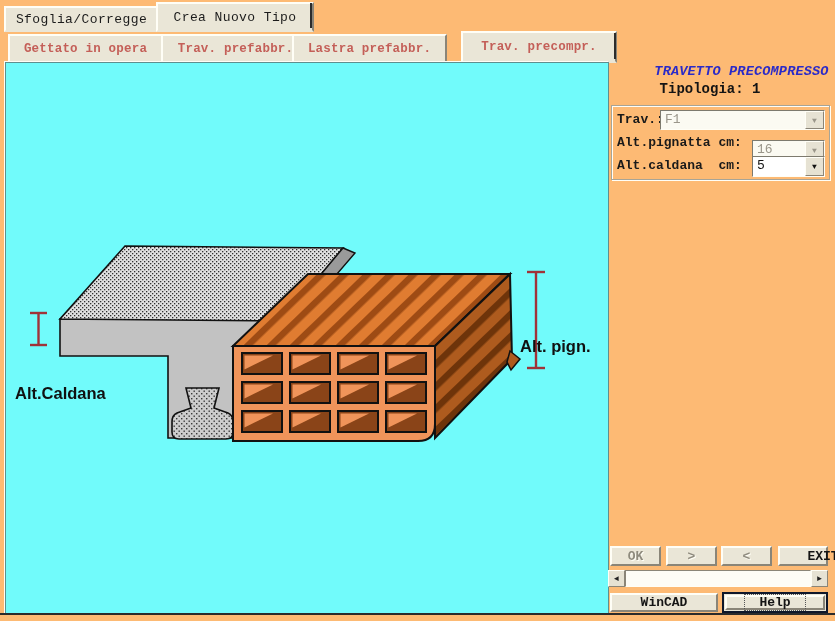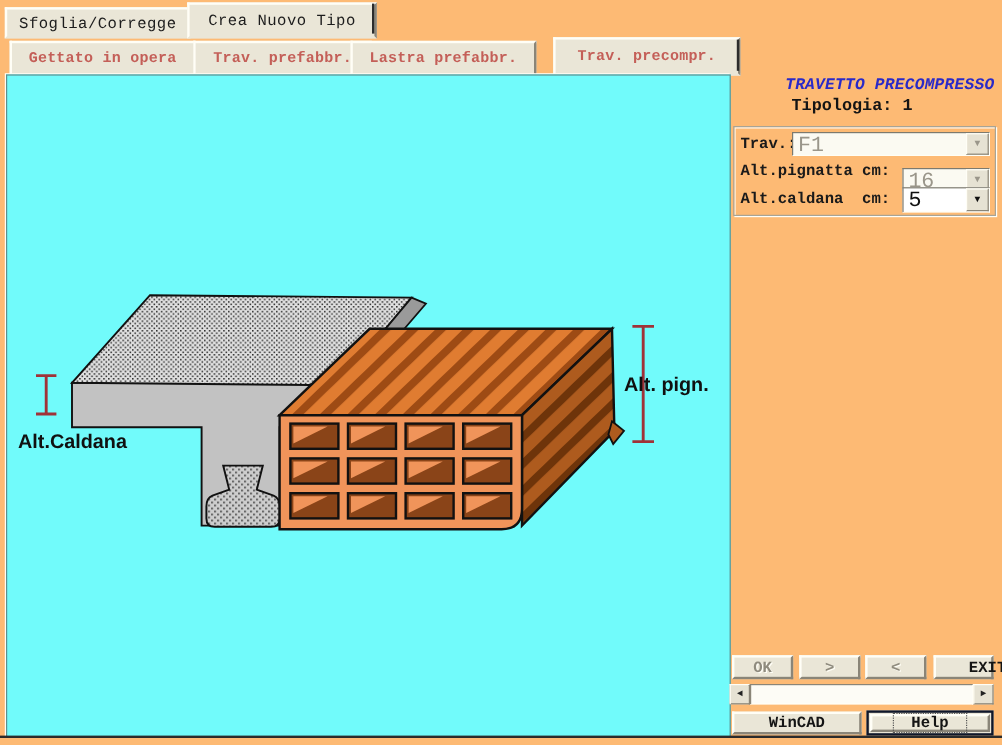--- a/index.html
+++ b/index.html
@@ -14,33 +14,33 @@
   .tab.main-active{top:2px;height:26px;}
   .subtab{position:absolute;display:flex;align-items:center;justify-content:center;
        background:#EAE6D7;border:2px solid;border-color:#FFFEF6 #8A8578 #EAE6D7 #FFFEF6;
        font-size:12.5px;font-weight:bold;color:#C45F58;letter-spacing:.2px;white-space:pre;}
   .vline{position:absolute;width:2px;background:#2c2c2c;}
 
   
   .canvas{position:absolute;left:5px;top:62px;width:602px;height:551px;background:#71FBFB;
           border:1px solid #5e8f8f;box-shadow:-1px -1px 0 #fffef6;}
   .dimlabel{position:absolute;font-family:"Liberation Sans","DejaVu Sans",sans-serif;
-            font-weight:bold;font-size:16.5px;color:#101010;white-space:pre;}
+            font-weight:bold;font-size:16.5px;color:#101010;white-space:pre;margin-top:25px;}
 
   
   .ptitle{position:absolute;left:608px;top:64px;width:227px;text-align:center;
           font-size:13.5px;font-weight:bold;font-style:italic;color:#2A2AC8;letter-spacing:.2px;padding-left:20px;}
   .psub{position:absolute;left:600px;top:81px;width:220px;text-align:center;
         font-size:14px;font-weight:bold;color:#141414;}
   .gbox{position:absolute;left:611px;top:105px;width:217px;height:73px;
         border:1px solid #A8A496;box-shadow:inset 1px 1px 0 #FFFEF6,1px 1px 0 #FFFEF6;}
   .flabel{position:absolute;font-size:13px;font-weight:bold;color:#1a1a1a;white-space:pre;}
   .combo{position:absolute;height:20px;display:flex;background:#FBFAF2;
          border:1px solid;border-color:#7d7a6e #FFFEF6 #FFFEF6 #7d7a6e;box-sizing:border-box;}
-  .combo .val{flex:1;font-size:18px;padding:1px 0 0 4px;color:#111;overflow:hidden;}
+  .combo .val{flex:1;font-size:13px;padding:1px 0 0 4px;color:#111;overflow:hidden;}
   .combo.off .val{color:#9a968a;}
   .combo .dbtn{width:17px;background:#E6E2D3;border:1px solid;
          border-color:#FFFEF6 #8A8578 #8A8578 #FFFEF6;display:flex;align-items:center;
          justify-content:center;font-size:8px;color:#111;}
   .combo.off .dbtn{color:#9a968a;}
   .combo.on{background:#FFFFFF;}
 
   .btn3d{position:absolute;background:#EAE6D7;border:2px solid;
          border-color:#FFFEF6 #8A8578 #8A8578 #FFFEF6;display:flex;align-items:center;
          justify-content:center;font-size:13px;font-weight:bold;color:#141414;box-sizing:border-box;}

